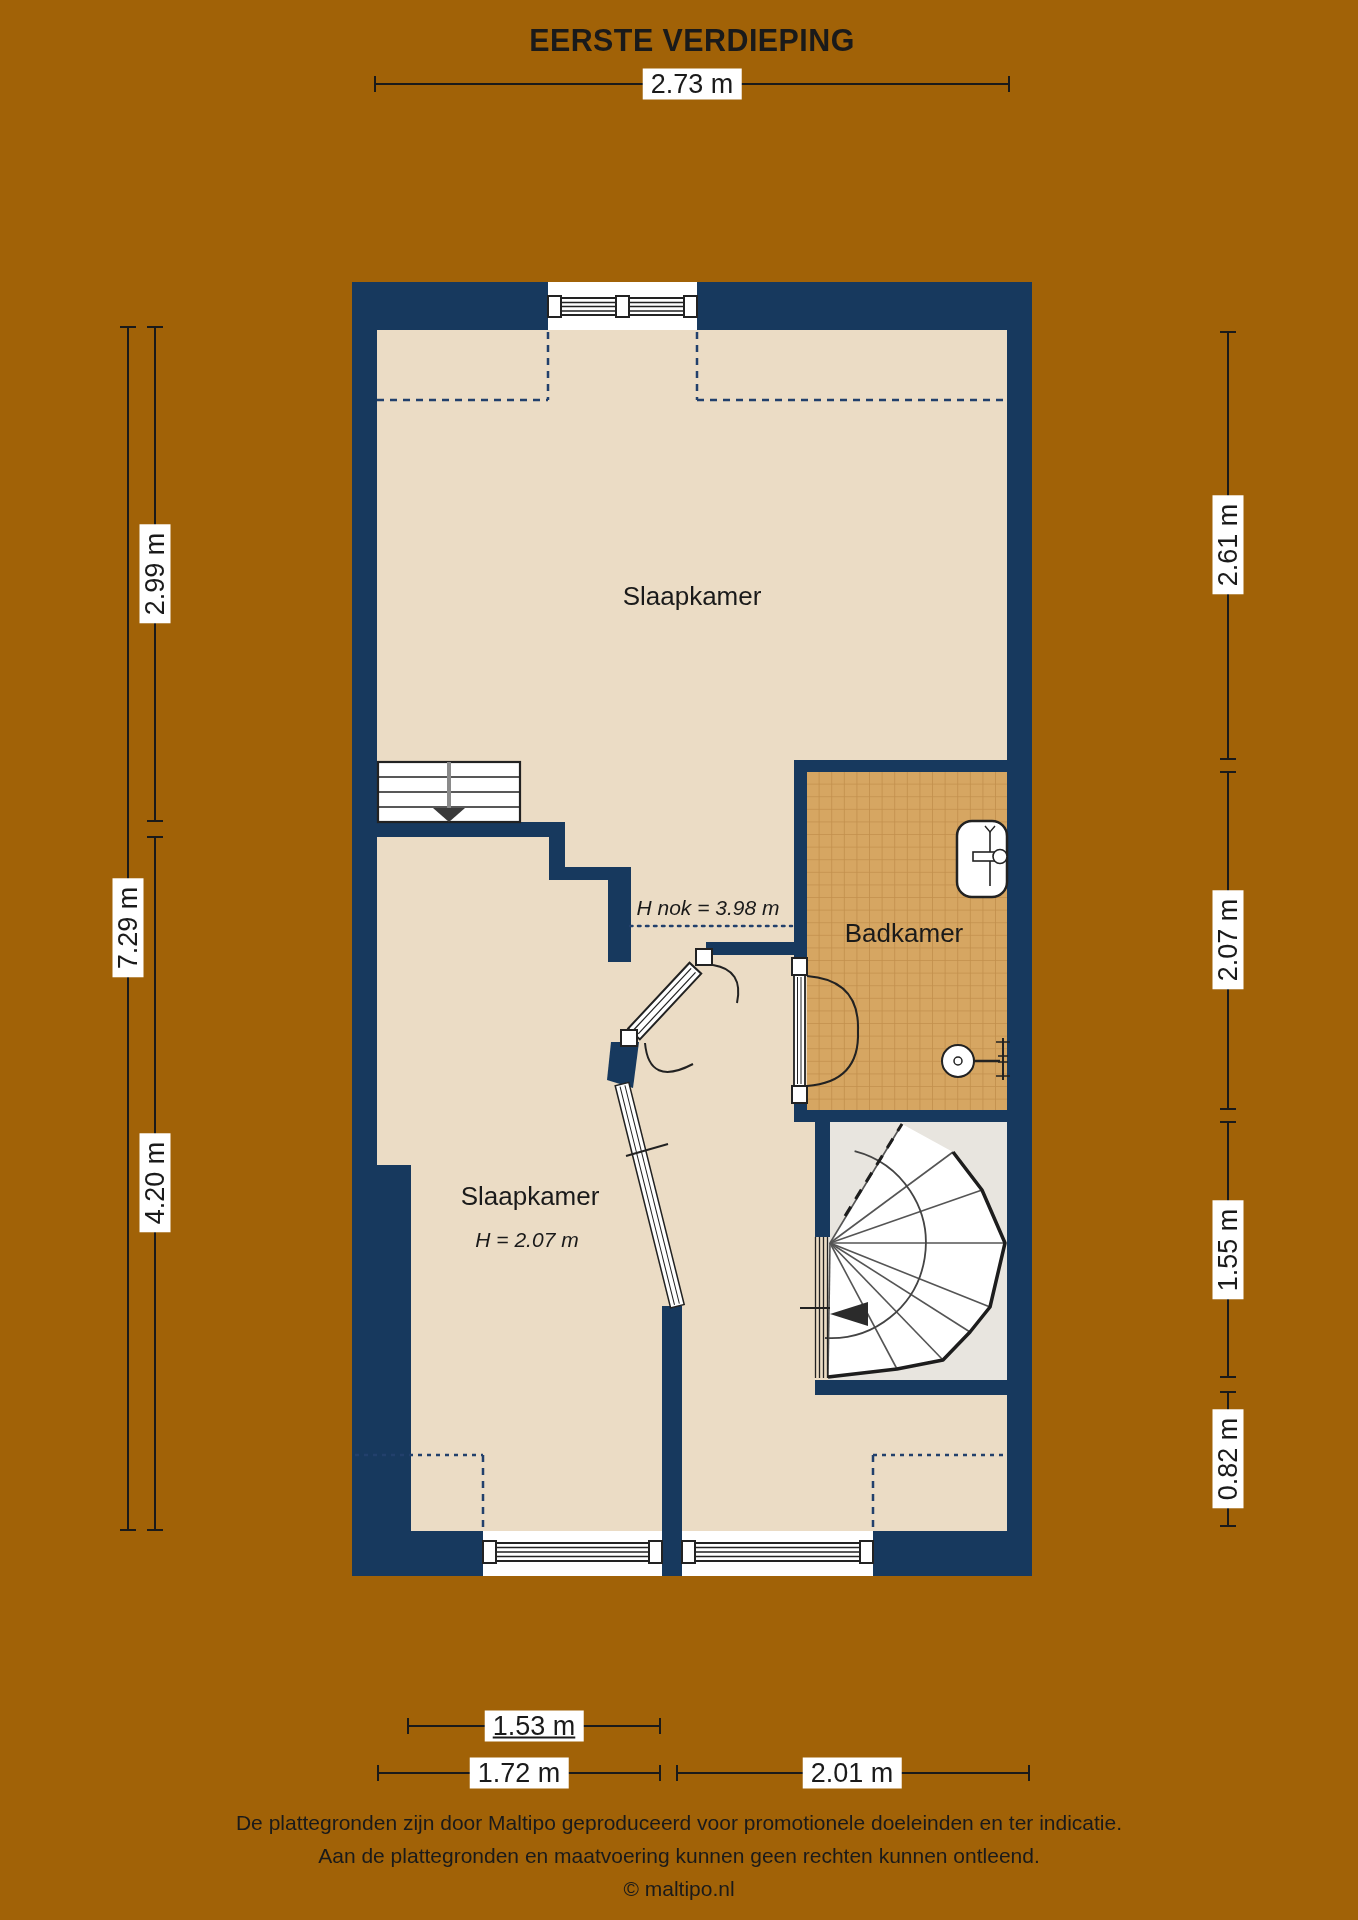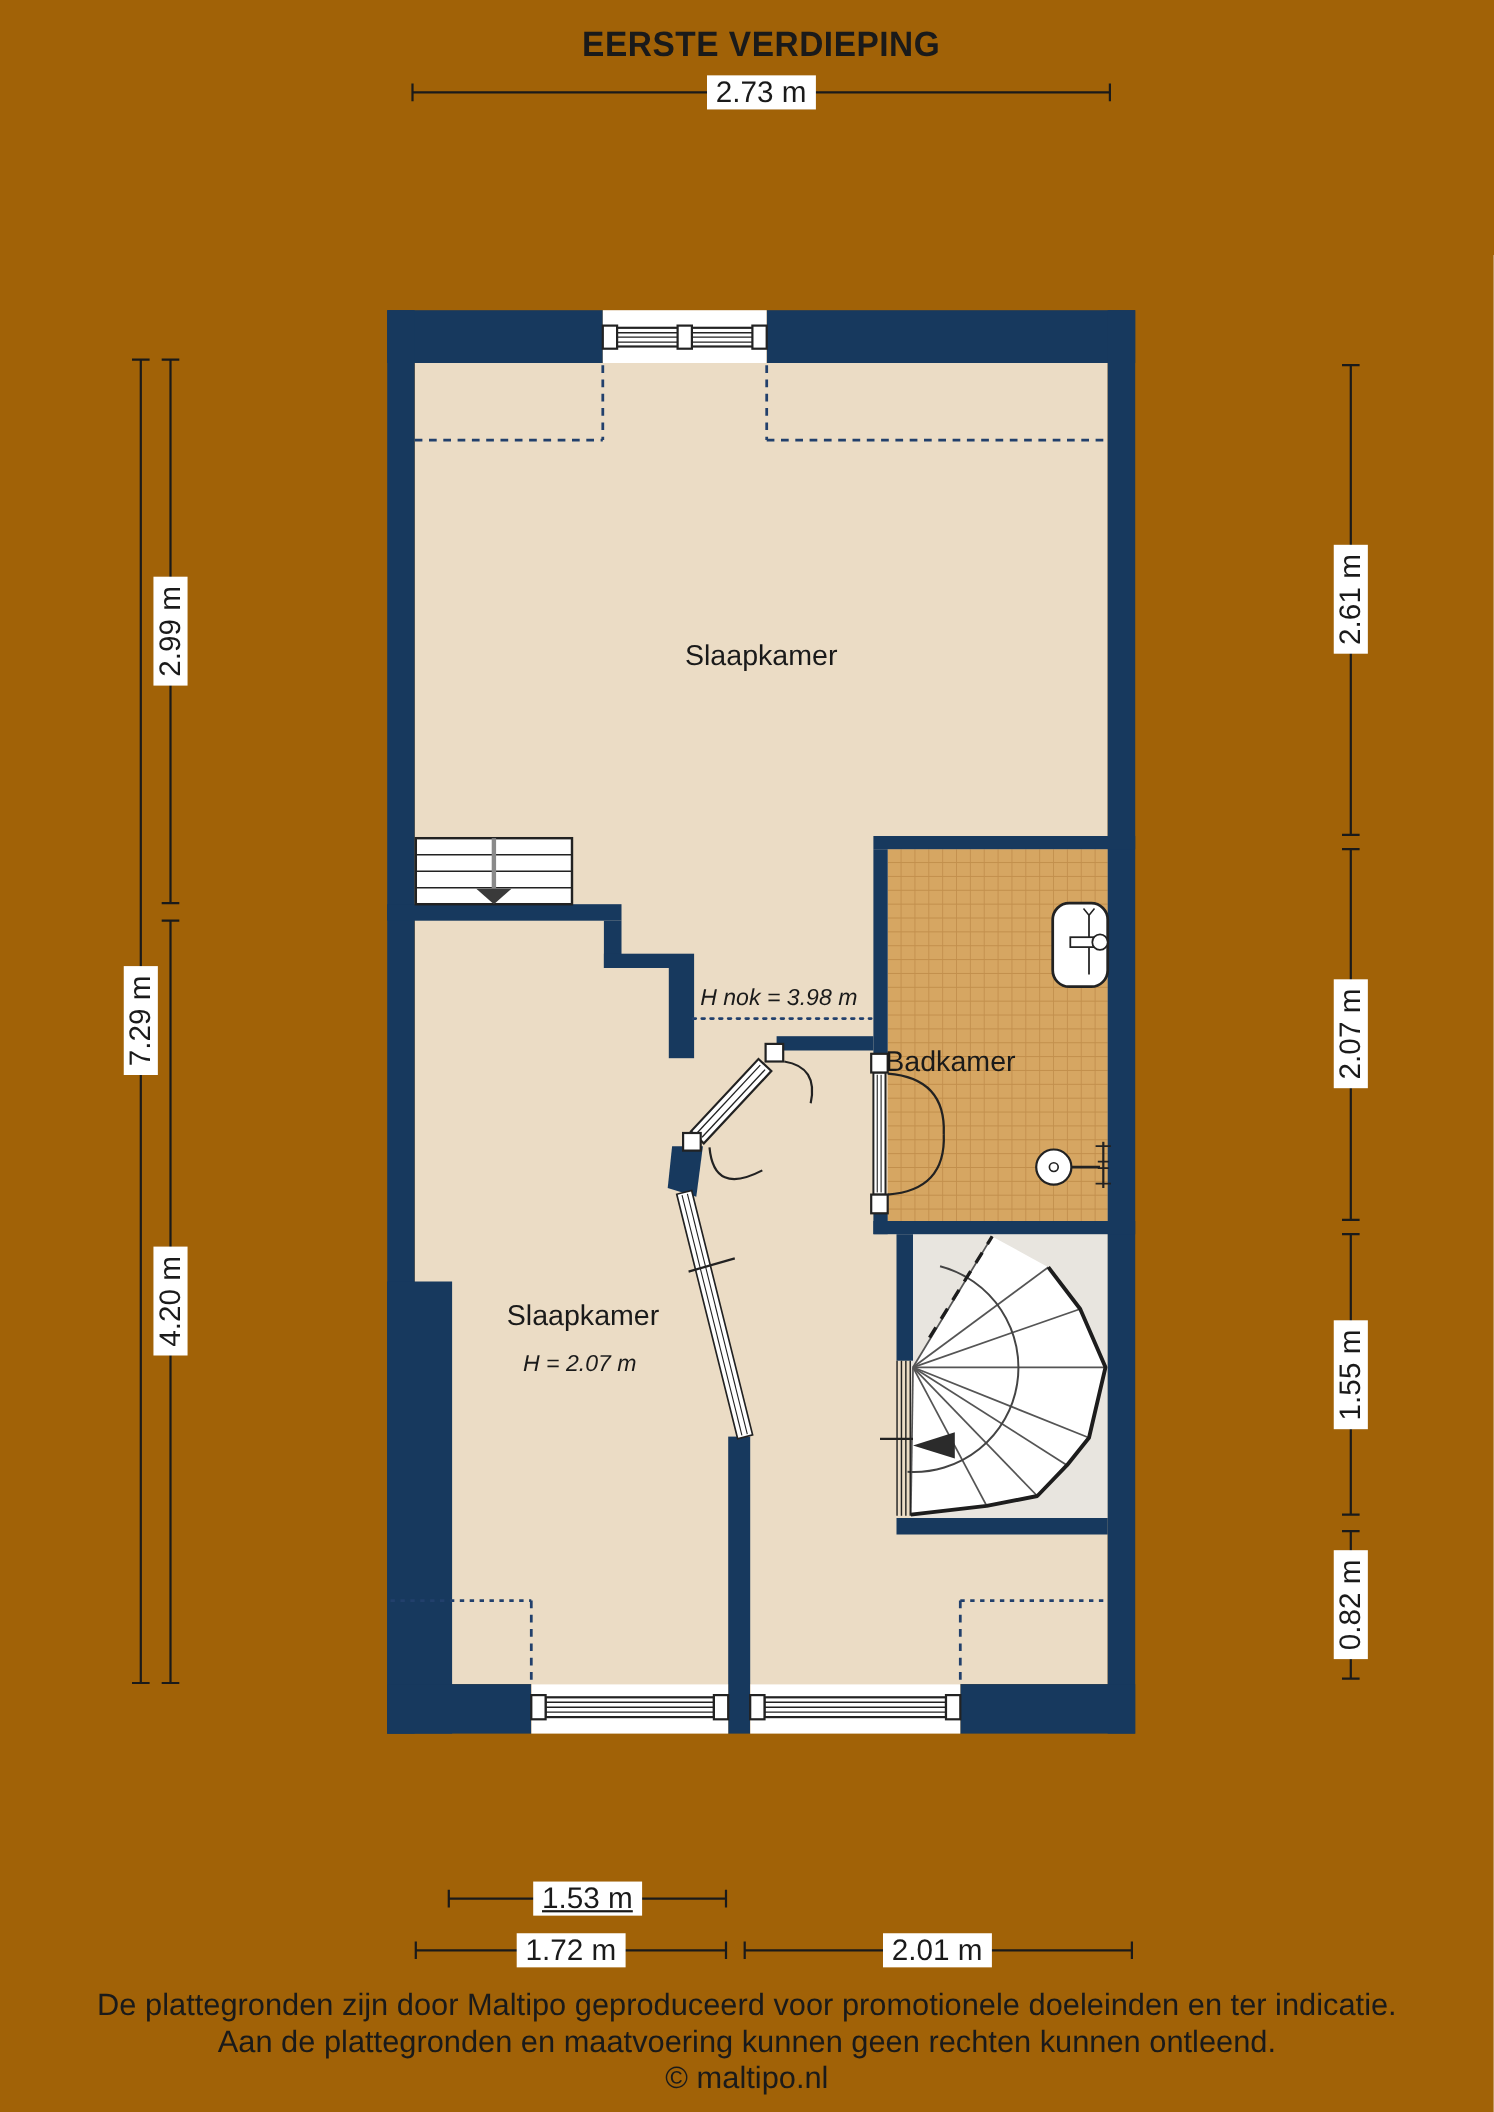--- a/index.html
+++ b/index.html
@@ -6,21 +6,21 @@
   #page{position:relative;width:1358px;height:1920px;background:#a16207;overflow:hidden;
         font-family:"Liberation Sans", sans-serif;color:#1a1a1a;}
   #plan-svg{position:absolute;left:0;top:0;}
   .lbl{position:absolute;transform:translate(-50%,-50%);white-space:nowrap;}
   .title{font-size:32px;font-weight:bold;letter-spacing:.5px;transform:translate(-50%,-50%) scaleX(.95);}
   .room{font-size:26px;font-weight:400;}
   .hnote{font-size:21px;font-style:italic;}
   .dim{font-size:27px;background:#ffffff;padding:0 8px;}
   .dim.vert{transform:translate(-50%,-50%) rotate(-90deg);}
   .footer{position:absolute;left:0;top:1806px;width:1358px;text-align:center;
-          font-size:28px;line-height:33px;color:#1a1a1a;}
+          font-size:21px;line-height:33px;color:#1a1a1a;}
   .footer span{display:block;}
 </style>
 </head>
 <body>
 
 <div id="page">
 
   <svg id="plan-svg" width="1358" height="1920" viewBox="0 0 1358 1920">
     <defs>
       <pattern id="tilePat" patternUnits="userSpaceOnUse" x="807" y="772" width="12.6" height="12.6">
@@ -197,21 +197,21 @@
   <div class="lbl dim vert" style="left:1228px;top:1250px;">1.55 m</div>
   <div class="lbl dim vert" style="left:1228px;top:1459px;">0.82 m</div>
 
   <div class="lbl dim" style="left:534px;top:1726px;text-decoration:underline;">1.53 m</div>
   <div class="lbl dim" style="left:519px;top:1773px;">1.72 m</div>
   <div class="lbl dim" style="left:852px;top:1773px;">2.01 m</div>
 
   <div class="lbl room" style="left:692px;top:596px;">Slaapkamer</div>
   <div class="lbl room" style="left:530px;top:1196px;">Slaapkamer</div>
   <div class="lbl hnote" style="left:527px;top:1240px;text-align:right;">H = 2.07 m</div>
-  <div class="lbl room" style="left:864px;top:933px;margin-top:32px;">Badkamer</div>
+  <div class="lbl room" style="left:904px;top:933px;">Badkamer</div>
   <div class="lbl hnote" style="left:708px;top:908px;">H nok = 3.98 m</div>
 
   <div class="footer">
     <span>De plattegronden zijn door Maltipo geproduceerd voor promotionele doeleinden en ter indicatie.</span>
     <span>Aan de plattegronden en maatvoering kunnen geen rechten kunnen ontleend.</span>
     <span>© maltipo.nl</span>
   </div>
 
 </div>
 

